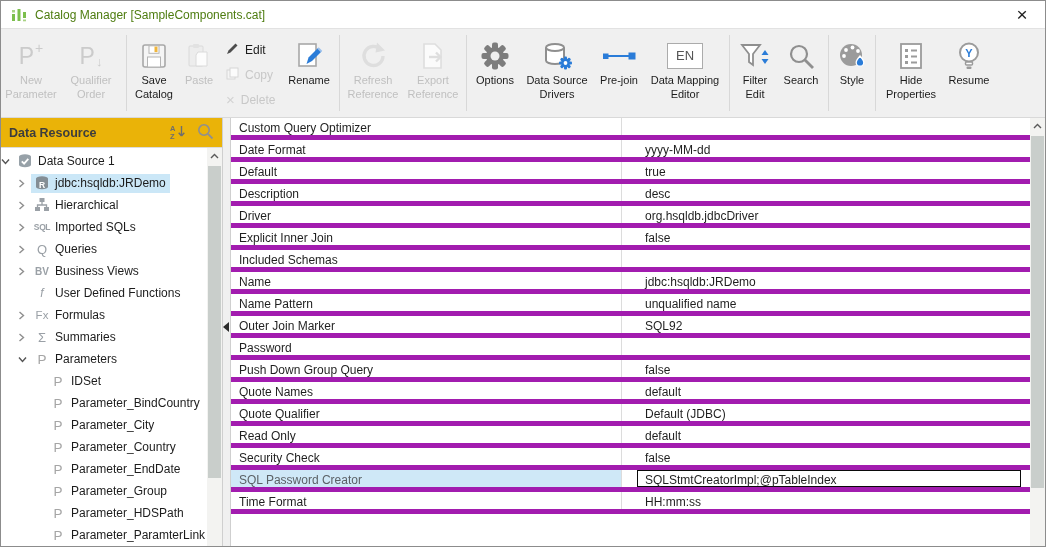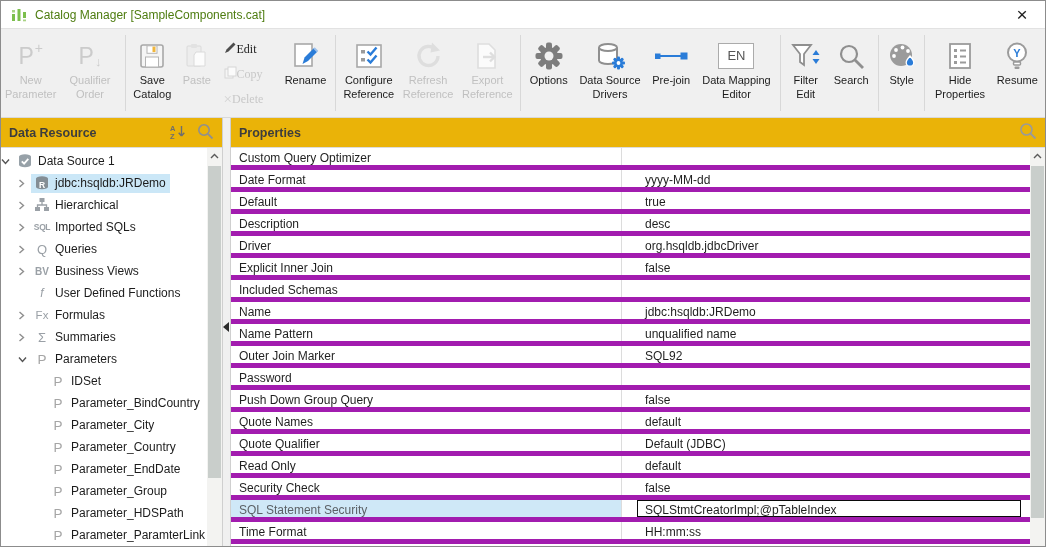--- a/index.html
+++ b/index.html
@@ -13,21 +13,21 @@
   .titlebar .title { font-size:12px; color:#4d7c0f; }
   .close-btn { margin-left:auto; width:46px; height:27px; display:flex; align-items:center; justify-content:center; font-size:19px; color:#222; cursor:default; }
 
   
   .toolbar { height:90px; flex:0 0 90px; background:#f0f0f0; border-top:1px solid #e2e2e2; border-bottom:1px solid #d9d9d9; display:flex; align-items:stretch; padding:0 2px; }
   .tbtn { display:flex; flex-direction:column; align-items:center; padding-top:9px; text-align:center; font-size:11px; line-height:1.25; color:#1c1c1c; }
   .tbtn .ticonbox { height:36px; display:flex; align-items:center; justify-content:center; }
   .tbtn.disabled { color:#c0c0c0; }
   .tsep { width:1px; background:#d8d8d8; margin:6px 3px; }
   .stack { display:flex; flex-direction:column; justify-content:flex-start; padding-top:8px; }
-  .stack .srow { display:flex; align-items:center; height:25px; padding-left:6px; font-size:12px; color:#1c1c1c;font-family:Liberation Serif, serif; }
+  .stack .srow { display:flex; align-items:center; gap:6px; height:25px; padding-left:6px; font-size:12px; color:#1c1c1c; }
   .stack .srow.disabled { color:#c8c8c8; }
   .pbig { font-size:23px; color:#cbcbcb; font-weight:400; line-height:1; }
   .pbadge { font-size:14px; color:#cbcbcb; margin-left:1px; position:relative; top:-7px; }
   .pbadge.low { top:6px; font-size:13px; }
   .enbox { display:inline-flex; align-items:center; justify-content:center; width:36px; height:26px; border:1px solid #ababab; background:#fff; color:#555; font-size:13px; }
 
   
   .main { flex:1; display:flex; min-height:0; }
   .left { width:222px; flex:0 0 222px; display:flex; flex-direction:column; border-right:1px solid #cfcfcf; }
   .splitter { width:7px; flex:0 0 7px; background:#f0f0f0; position:relative; }
@@ -162,32 +162,20 @@
           <rect x="5" y="3" width="17" height="22" fill="#fff" stroke="#a8a8a8" stroke-width="1.6"></rect>
           <path d="M12.5 23 L14.5 16.5 L24 7 L27.5 10.5 L18 20 Z" fill="#2a7cd8"></path>
           <path d="M24 7 L27.5 10.5" stroke="#9cc1ec" stroke-width="2"></path>
         </svg>
       </span>
       <span>Rename</span>
     </div>
 
     <div class="tsep"></div>
 
-    <div class="tbtn" style="width:60px">
-      <span class="ticonbox">
-        <svg width="30" height="30" viewBox="0 0 30 30">
-          <rect x="3" y="4" width="24" height="22" fill="#fff" stroke="#a8a8a8" stroke-width="1.6"></rect>
-          <rect x="7" y="9" width="4" height="3.5" fill="#9b9b9b"></rect>
-          <rect x="7" y="17" width="4" height="3.5" fill="#9b9b9b"></rect>
-          <path d="M13.5 10.5 l3 3 l6 -7" stroke="#2a7cd8" stroke-width="2.4" fill="none"></path>
-          <path d="M13.5 18.5 l3 3 l6 -7" stroke="#2a7cd8" stroke-width="2.4" fill="none"></path>
-        </svg>
-      </span>
-      <span>Configure Reference</span>
-    </div>
     <div class="tbtn disabled" style="width:60px">
       <span class="ticonbox">
         <svg width="30" height="30" viewBox="0 0 30 30">
           <path d="M22.5 8.5 A9.5 9.5 0 1 0 25 15" fill="none" stroke="#dedede" stroke-width="3.4"></path>
           <polygon points="19,1.5 27,9.5 17.5,11.5" fill="#dedede"></polygon>
         </svg>
       </span>
       <span>Refresh Reference</span>
     </div>
     <div class="tbtn disabled" style="width:60px">
@@ -542,31 +530,20 @@
           <div class="sthumb"></div>
         </div>
       </div>
     </div>
 
     <div class="splitter">
       <div class="collapse-arrow"></div>
     </div>
 
     <div class="right">
-      <div class="panel-header">
-        <span class="ph-title">Properties</span>
-        <span class="ph-icons">
-          <span>
-            <svg width="18" height="18" viewBox="0 0 18 18">
-              <circle cx="7.5" cy="7.5" r="5.5" fill="none" stroke="#9a9a9a" stroke-width="1.6"></circle>
-              <line x1="11.5" y1="11.5" x2="16.5" y2="16.5" stroke="#9a9a9a" stroke-width="1.8"></line>
-            </svg>
-          </span>
-        </span>
-      </div>
 
       <div class="props-area">
         <div class="prow">
             <div class="pname">Custom Query Optimizer</div>
             <div class="pvalue"></div>
           </div>
         <div class="prow">
             <div class="pname">Date Format</div>
             <div class="pvalue">yyyy-MM-dd</div>
           </div>
@@ -620,21 +597,21 @@
           </div>
         <div class="prow">
             <div class="pname">Read Only</div>
             <div class="pvalue">default</div>
           </div>
         <div class="prow">
             <div class="pname">Security Check</div>
             <div class="pvalue">false</div>
           </div>
         <div class="prow hl">
-            <div class="pname">SQL Statement Security</div>
+            <div class="pname">SQL Password Creator</div>
             <div class="pvalue">SQLStmtCreatorImpl;@pTableIndex</div>
           </div>
         <div class="prow">
             <div class="pname">Time Format</div>
             <div class="pvalue">HH:mm:ss</div>
           </div>
 
         <div class="vscroll props-scroll">
           <div class="sarrow">
               <svg width="9" height="6" viewBox="0 0 9 6">

